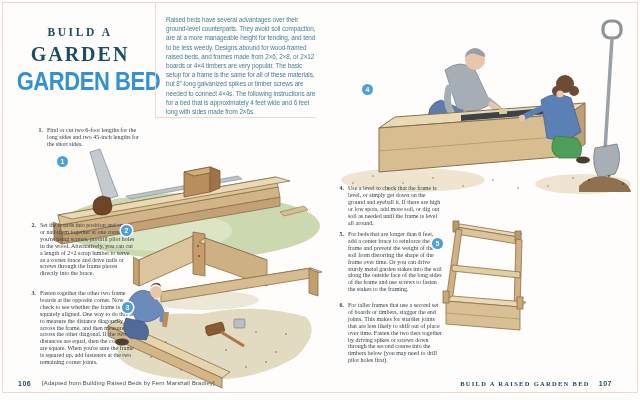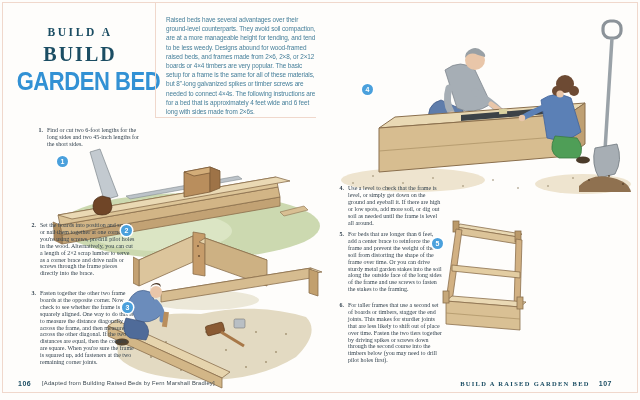--- a/index.html
+++ b/index.html
@@ -41,21 +41,21 @@
 </head>
 <body>
 
 <div class="spread">
   <div class="border-frame"></div>
   <div class="vrule"></div>
   <div class="hrule"></div>
 
   <div class="title-block">
     <div class="title-line1">BUILD A</div>
-    <div class="title-line2">BUILD</div>
+    <div class="title-line2">GARDEN</div>
     <div class="title-line3">GARDEN BED</div>
   </div>
 
   <div class="intro">Raised beds have several advantages over their ground-level counterparts. They avoid soil compaction, are at a more manageable height for tending, and tend to be less weedy. Designs abound for wood-framed raised beds, and frames made from 2×6, 2×8, or 2×12 boards or 4×4 timbers are very popular. The basic setup for a frame is the same for all of these materials, but 8"-long galvanized spikes or timber screws are needed to connect 4×4s. The following instructions are for a bed that is approximately 4 feet wide and 6 feet long with sides made from 2×6s.</div>
 
   <div class="step" style="left:36px;top:127px;width:106px">
     <span class="num">1.</span>
     <span class="txt">Find or cut two 6-foot lengths for the long sides and two 45-inch lengths for the short sides.</span>
   </div>
   <div class="step" style="left:29px;top:222px;width:106px">

